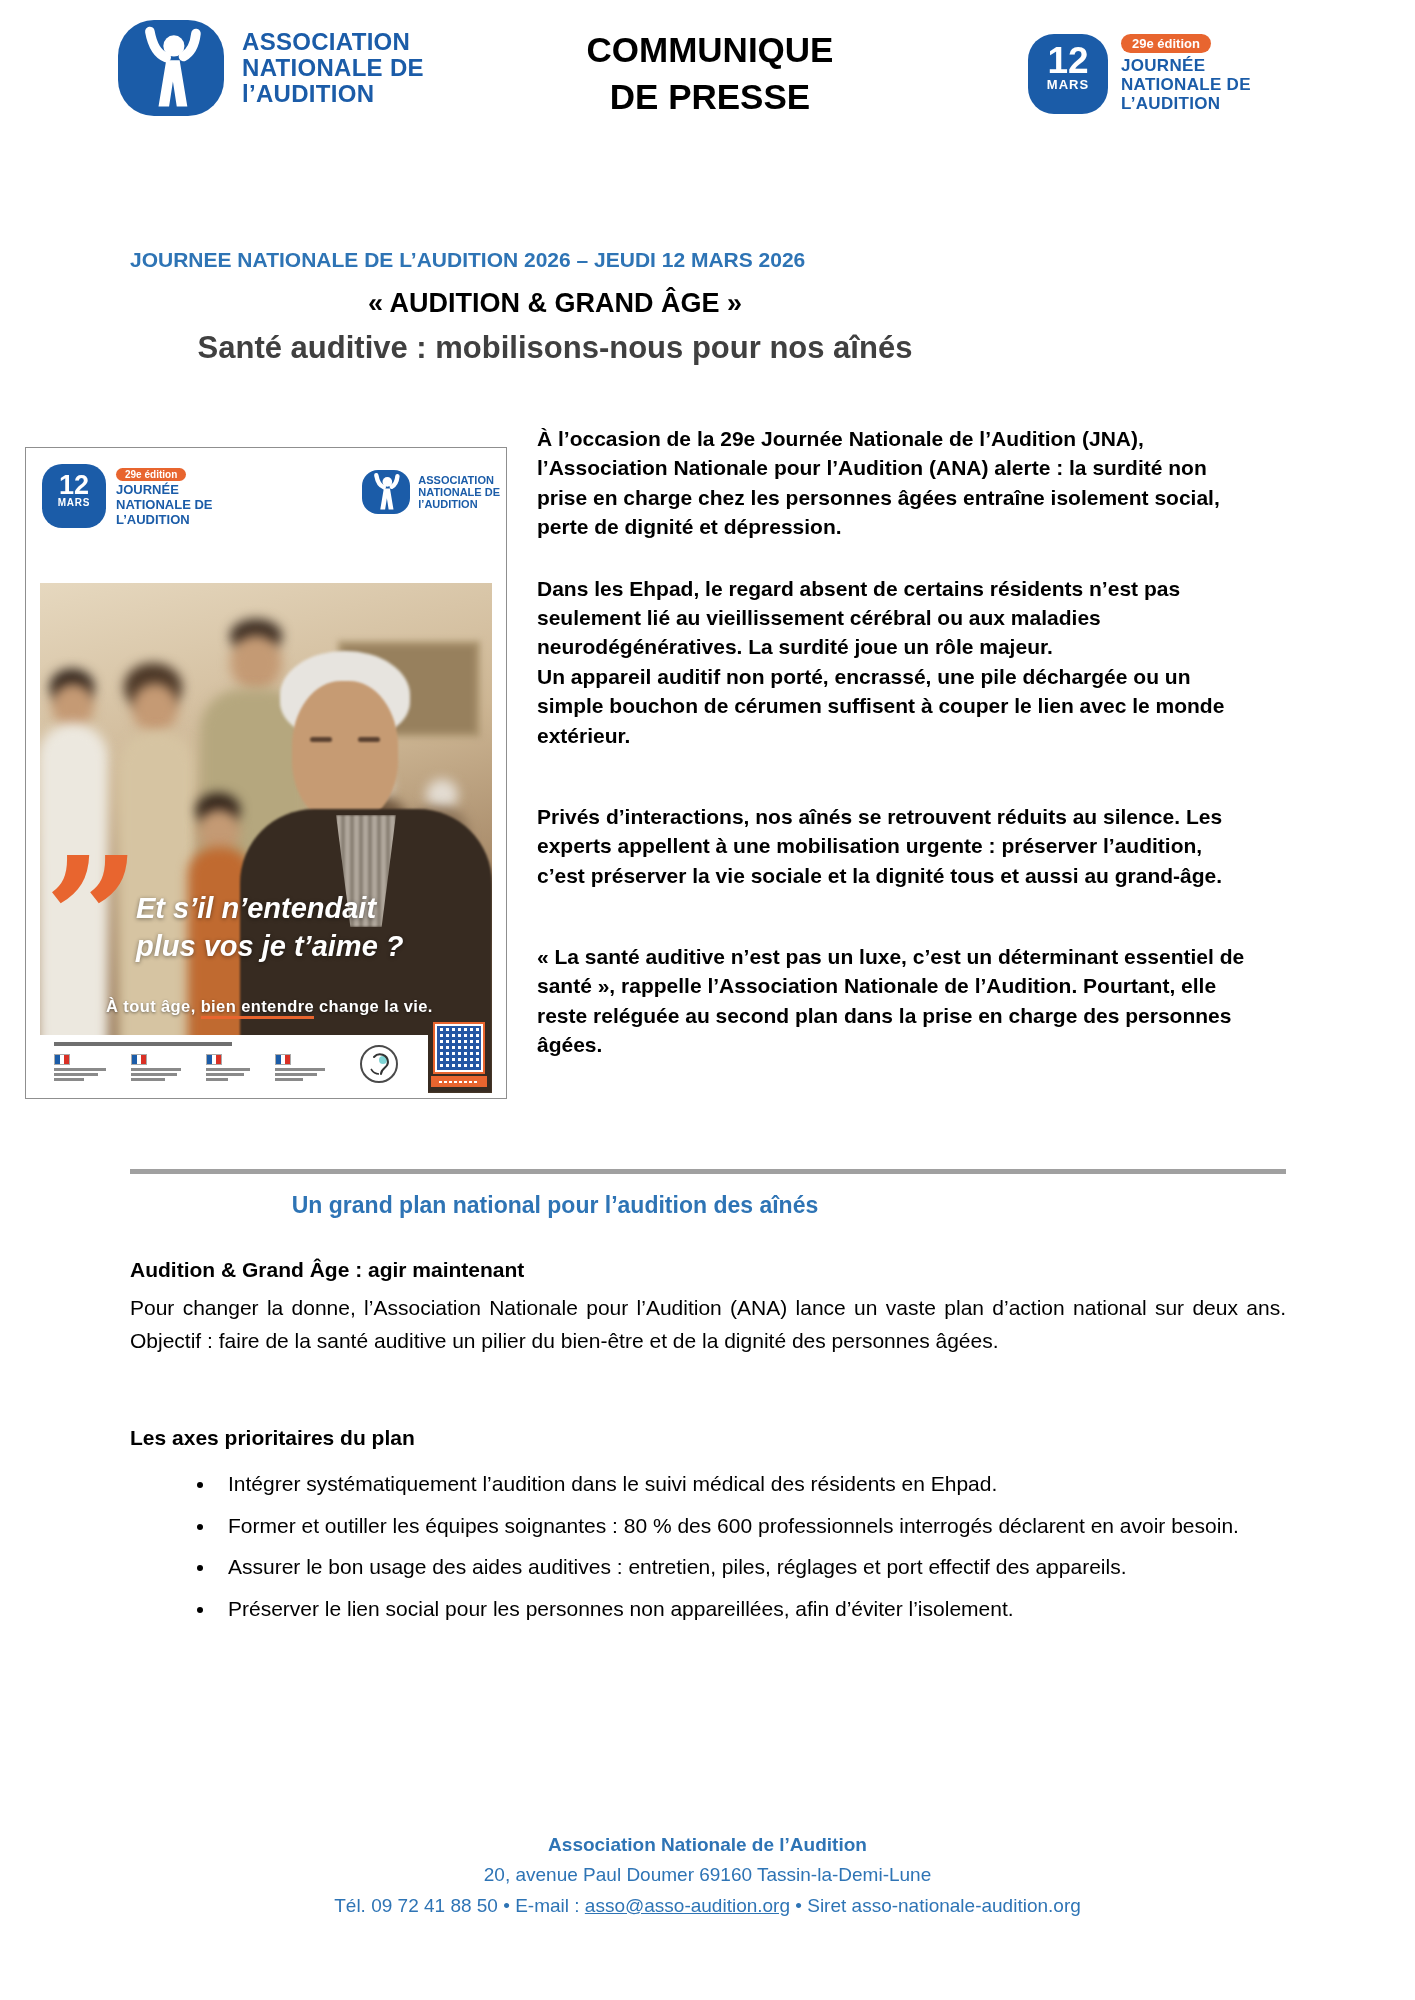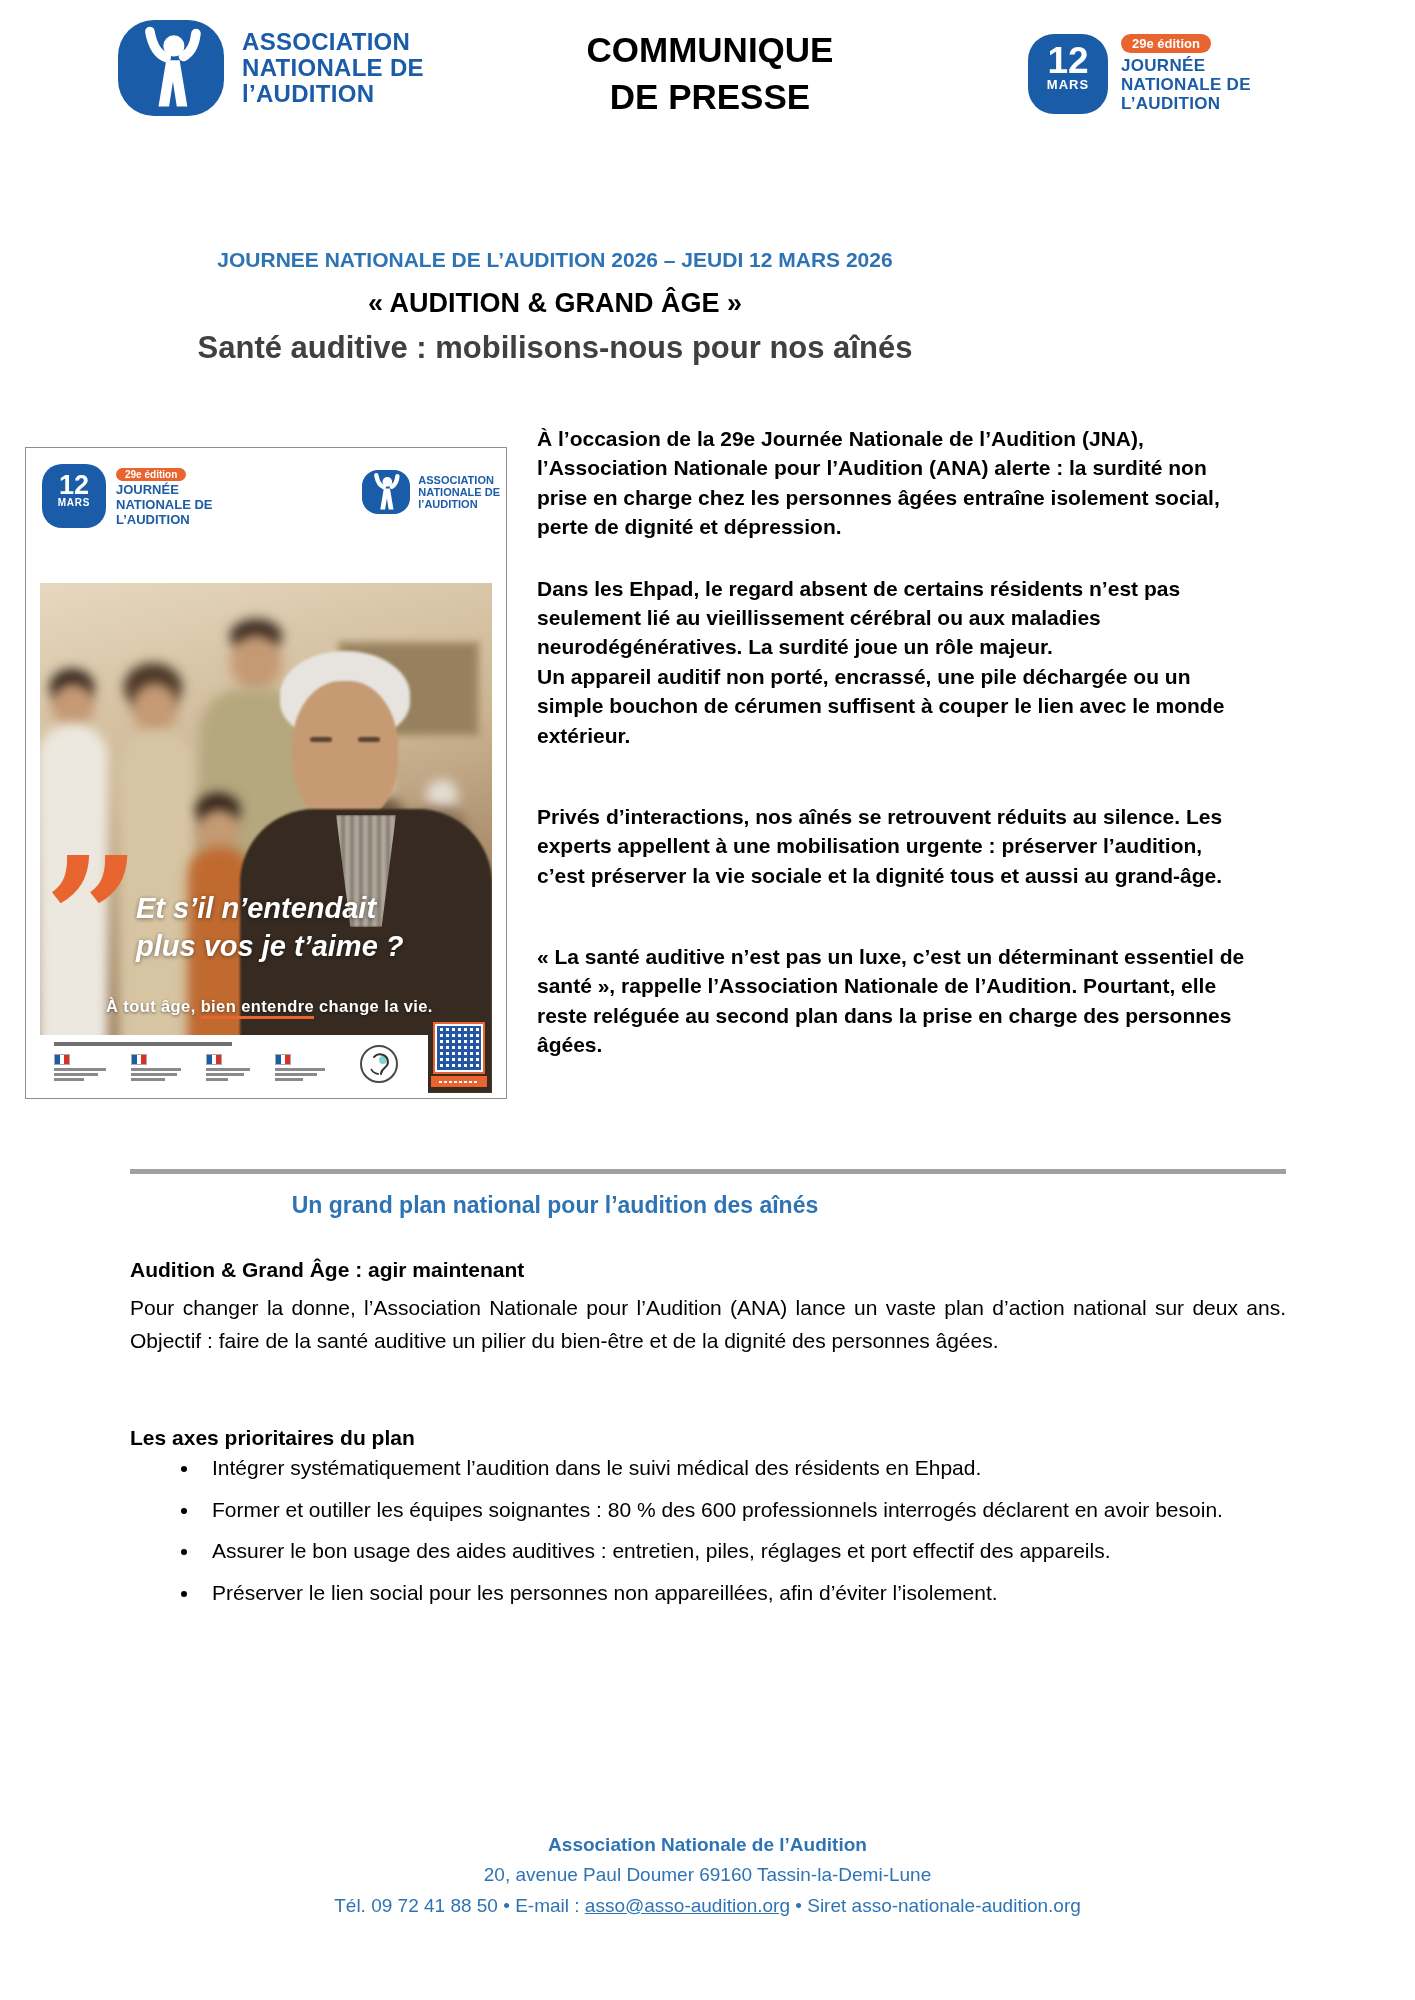--- a/index.html
+++ b/index.html
@@ -15,21 +15,21 @@
   .jna-logo{position:absolute;left:1028px;top:34px;display:flex;gap:13px;}
   .jna-mark{width:80px;height:80px;background:#1B5CA8;border-radius:26px;color:#fff;
             text-align:center;padding-top:10px;box-sizing:border-box;}
   .jna-day{font-size:37px;font-weight:bold;line-height:.9;}
   .jna-month{font-size:13px;font-weight:bold;letter-spacing:1px;}
   .edition-pill{display:inline-block;background:#E8652F;color:#fff;font-size:13px;
                 font-weight:bold;border-radius:10px;padding:2px 11px;margin-bottom:3px;}
   .jna-lines{font-size:17px;font-weight:bold;color:#1B5CA8;line-height:1.12;letter-spacing:.3px;}
 
   
-  .kicker{position:absolute;left:130px;top:248px;width:850px;text-align:center;
+  .kicker{position:absolute;left:130px;top:248px;width:850px;text-align:left;
           color:#2E74B5;font-size:21px;font-weight:bold;}
   .subtitle{position:absolute;left:130px;top:288px;width:850px;text-align:center;
             font-size:27px;font-weight:bold;}
   .title-green{position:absolute;left:130px;top:330px;width:850px;text-align:center;
                color:#404040;font-size:31px;font-weight:bold;}
 
   
   .poster{position:absolute;left:25px;top:447px;width:482px;height:652px;background:#fff;
           border:1px solid #8f8f8f;box-sizing:border-box;}
   .p-jna{position:absolute;left:16px;top:16px;display:flex;gap:10px;}
@@ -96,21 +96,21 @@
 
   
   .divider{position:absolute;left:130px;top:1169px;width:1156px;height:5px;background:#a0a0a0;}
   .plan-heading{position:absolute;left:130px;top:1192px;width:850px;text-align:center;
                 color:#2E74B5;font-size:23px;font-weight:bold;}
   .s-title{position:absolute;left:130px;width:1156px;font-size:21px;font-weight:bold;}
   .s1{top:1258px;}
   .s-body{position:absolute;left:130px;top:1292px;width:1156px;font-size:21px;
           line-height:1.55;text-align:justify;}
   .s2{top:1426px;}
-  .bullets{position:absolute;left:130px;top:1452px;width:1086px;margin:0;padding:0 0 0 70px;
+  .bullets{position:absolute;left:130px;top:1452px;width:1086px;margin:16px;padding:0 0 0 70px;
            font-size:21px;line-height:1.55;text-align:justify;}
   .bullets li{margin-bottom:9px;padding-left:12px;}
 
   
   .footer{position:absolute;left:0;top:1830px;width:1415px;text-align:center;color:#2E74B5;
           font-size:19px;line-height:1.6;}
   .f-org{font-weight:bold;}
   .email{color:#2E74B5;text-decoration:underline;cursor:pointer;}
 </style>
 </head>

